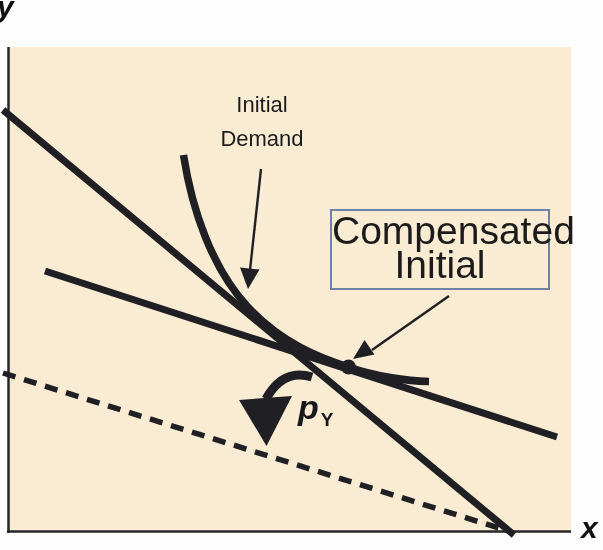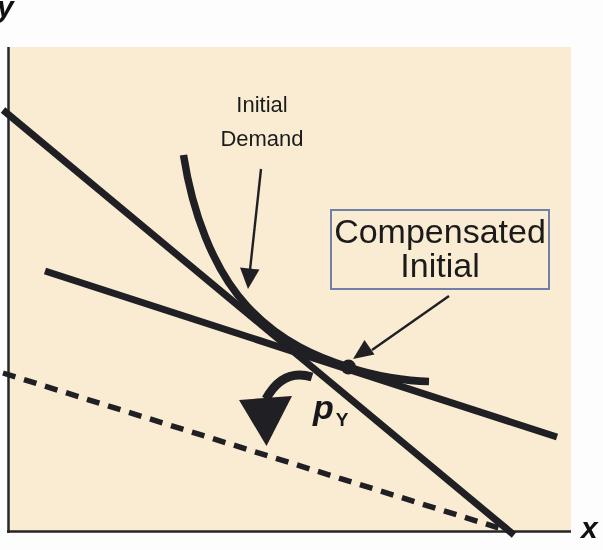--- a/index.html
+++ b/index.html
@@ -13,24 +13,24 @@
   .axis-label{font-size:30px; font-weight:bold; font-style:italic; color:#111;}
   .y-label{left:-3px; top:-10px;}
   .x-label{left:581px; top:511px;}
   .initial-choice{
     left:172px; top:88px; width:180px; text-align:center;
     font-size:22px; line-height:34px; color:#1b1b1b;
   }
   .callout{
     position:absolute; left:330px; top:209px; width:216px; height:74px;
     border:2.5px solid #6F81A6; text-align:center;
-    font-size:34px; line-height:34px; padding-top:3px; color:#1b1b1b;
+    font-size:39px; line-height:34px; padding-top:3px; color:#1b1b1b;
   }
   .price-label{
-    left:313px; top:388px; font-size:34px; font-weight:bold; font-style:italic; color:#17171c;
+    left:298px; top:388px; font-size:34px; font-weight:bold; font-style:italic; color:#17171c;
   }
   .price-label .sub{
     font-size:19px; font-style:normal; position:relative; top:7px; left:2px;
   }
 </style>
 </head>
 <body>
 
 <div class="stage">
 

